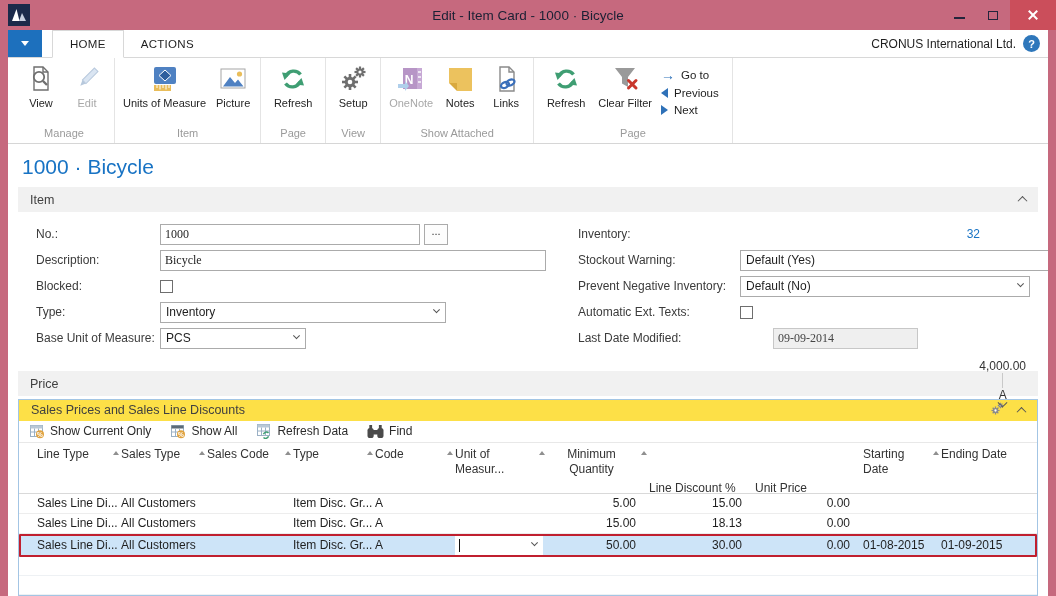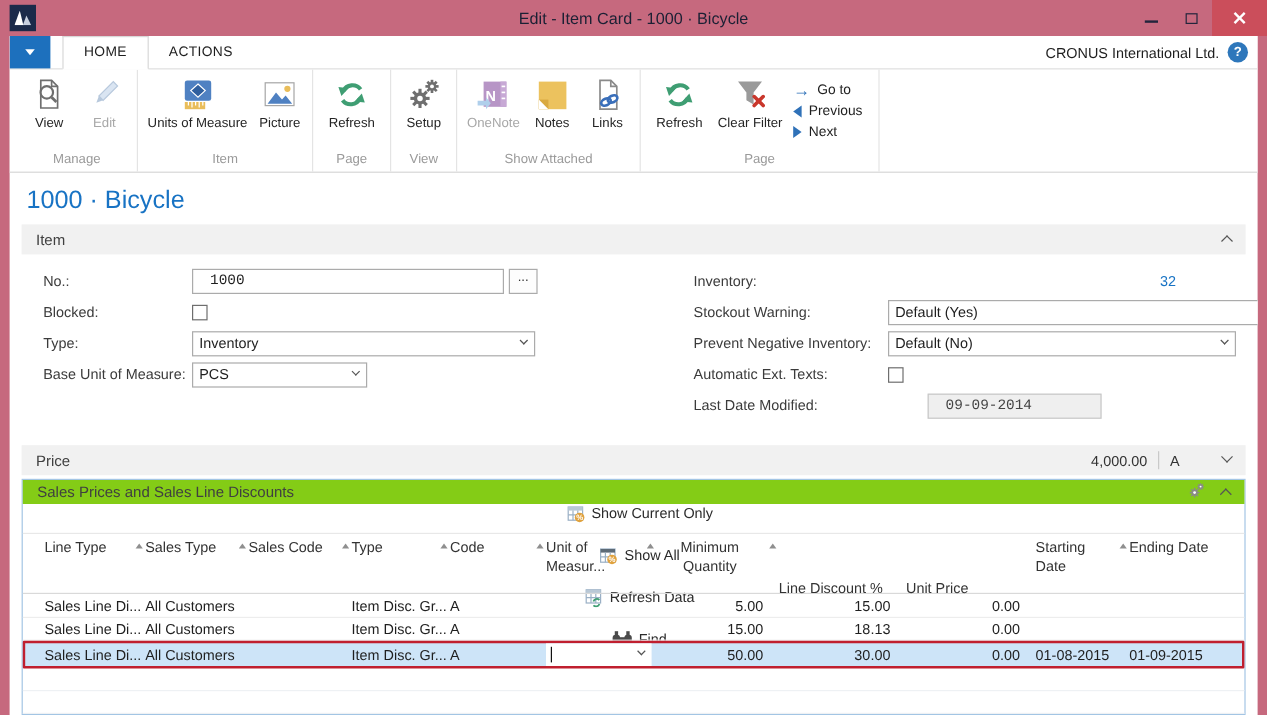--- a/index.html
+++ b/index.html
@@ -55,36 +55,36 @@
   .chev.up { transform:rotate(-135deg) translate(-1px,-1px); }
   .chev.down { transform:rotate(45deg) translate(-2px,-2px); }
   .chev.sm { width:5px; height:5px; border-width:1.4px; }
   
   .fields { display:flex; padding:9px 0 10px 18px; }
   .fcol-left { width:542px; flex-shrink:0; }
   .fcol-right { flex:1; }
   .fld { display:flex; align-items:center; height:26px; }
   .fld .lbl { width:124px; flex-shrink:0; font-size:12px; color:#3b3b3b; }
   .fcol-right .fld .lbl { width:162px; }
-  .tbox { height:21px; border:1px solid #ababab; font-size:12px; color:#1e1e1e; padding:0 14px; font-family:Liberation Mono, monospace; background:#fff; }
+  .tbox { height:21px; border:1px solid #ababab; font-size:12px; color:#1e1e1e; padding:0 4px; font-family:Liberation Serif, serif; background:#fff; }
   .tbox:disabled,.tbox.readonly { background:#efefef; border-color:#c7c7c7; color:#444; }
   .assist-btn { width:24px; height:21px; border:1px solid #ababab; background:#fdfdfd; font-size:11px; color:#333; margin-left:4px; display:flex; align-items:center; justify-content:center; line-height:0; padding-bottom:6px; }
   .selbox { height:21px; border:1px solid #ababab; background:#fff; display:flex; align-items:center; justify-content:space-between; padding:0 6px 0 5px; font-size:12px; color:#1e1e1e; }
   .cbox { width:13px; height:13px; border:1px solid #6e6e6e; background:#fff; }
   .linkval { width:240px; text-align:right; font-size:12px; color:#1873c4; }
   
   .pricebar { margin-top:10px; }
-  .pricebar .right { margin-left:auto; display:flex; align-items:center; font-size:12px; color:#333; }
+  .pricebar .right { margin-left:auto; display:flex; align-items:center; font-size:12px; color:#333;flex-direction:column; }
   .psep { width:1px; height:15px; background:#c9c9c9; margin:0 9px; }
   .pgap { width:36px; }
   
   .sales { margin-top:3px; flex:1; border:1px solid #a3c5e4; display:flex; flex-direction:column; min-height:0; background:#fff; }
-  .sales-head { height:24px; background:#84cc16; display:flex; align-items:center; padding:0 12px; font-size:12.5px; color:#404040; }
+  .sales-head { height:24px; background:#fde047; display:flex; align-items:center; padding:0 12px; font-size:12.5px; color:#404040; }
   .sales-head .right { margin-left:auto; display:flex; align-items:center; gap:13px; }
-  .sec-toolbar { height:25px; display:flex; align-items:center; gap:19px; padding-left:10px; border-bottom:1px solid #e8e8e8; font-size:12px; color:#2b2b2b;flex-direction:column; }
+  .sec-toolbar { height:25px; display:flex; align-items:center; gap:19px; padding-left:10px; border-bottom:1px solid #e8e8e8; font-size:12px; color:#2b2b2b; }
   .tbtn { display:flex; align-items:center; gap:5px; }
   .grid-head, .trow { display:grid; grid-template-columns:84px 86px 86px 82px 80px 92px 102px 106px 108px 78px 92px; padding-left:18px; }
   .grid-head { padding-top:4px; padding-bottom:3px; border-bottom:1px solid #d9d9d9; min-height:34px; }
   .th { position:relative; font-size:12px; color:#333; line-height:1.3; padding-right:13px; }
   .th.num { text-align:left;margin-top:34px; } .th.ctr { text-align:center; }
   .sort-tri { position:absolute; right:2px; top:4px; width:0; height:0; border-left:3.5px solid transparent; border-right:3.5px solid transparent; border-bottom:4.5px solid #8f8f8f; }
   .trow { height:23px; align-items:center; border-bottom:1px solid #ededed; font-size:12px; color:#1f1f1f; }
   .td { overflow:hidden; white-space:nowrap; }
   .td.num { text-align:right; padding-right:13px; }
   .trow.sel { background:#cde4f8; border:2px solid #c01f2f; padding-left:16px; height:26px; border-radius:1px; }
@@ -330,20 +330,24 @@
       <span>Item</span>
       <span style="margin-left:auto" class="chev up"></span>
     </div>
 
     <div class="fields">
       <div class="fcol-left">
         <div class="fld">
           <span class="lbl">No.:</span>
           <input class="tbox" style="width: 260px;" value="1000">
           <span class="assist-btn">...</span>
+        </div>
+        <div class="fld">
+          <span class="lbl">Description:</span>
+          <input class="tbox" style="width: 386px;" value="Bicycle">
         </div>
         <div class="fld">
           <span class="lbl">Blocked:</span>
           <span class="cbox"></span>
         </div>
         <div class="fld">
           <span class="lbl">Type:</span>
           <div class="selbox" style="width:286px">
             <span>Inventory</span>
             <span class="chev down sm"></span>

